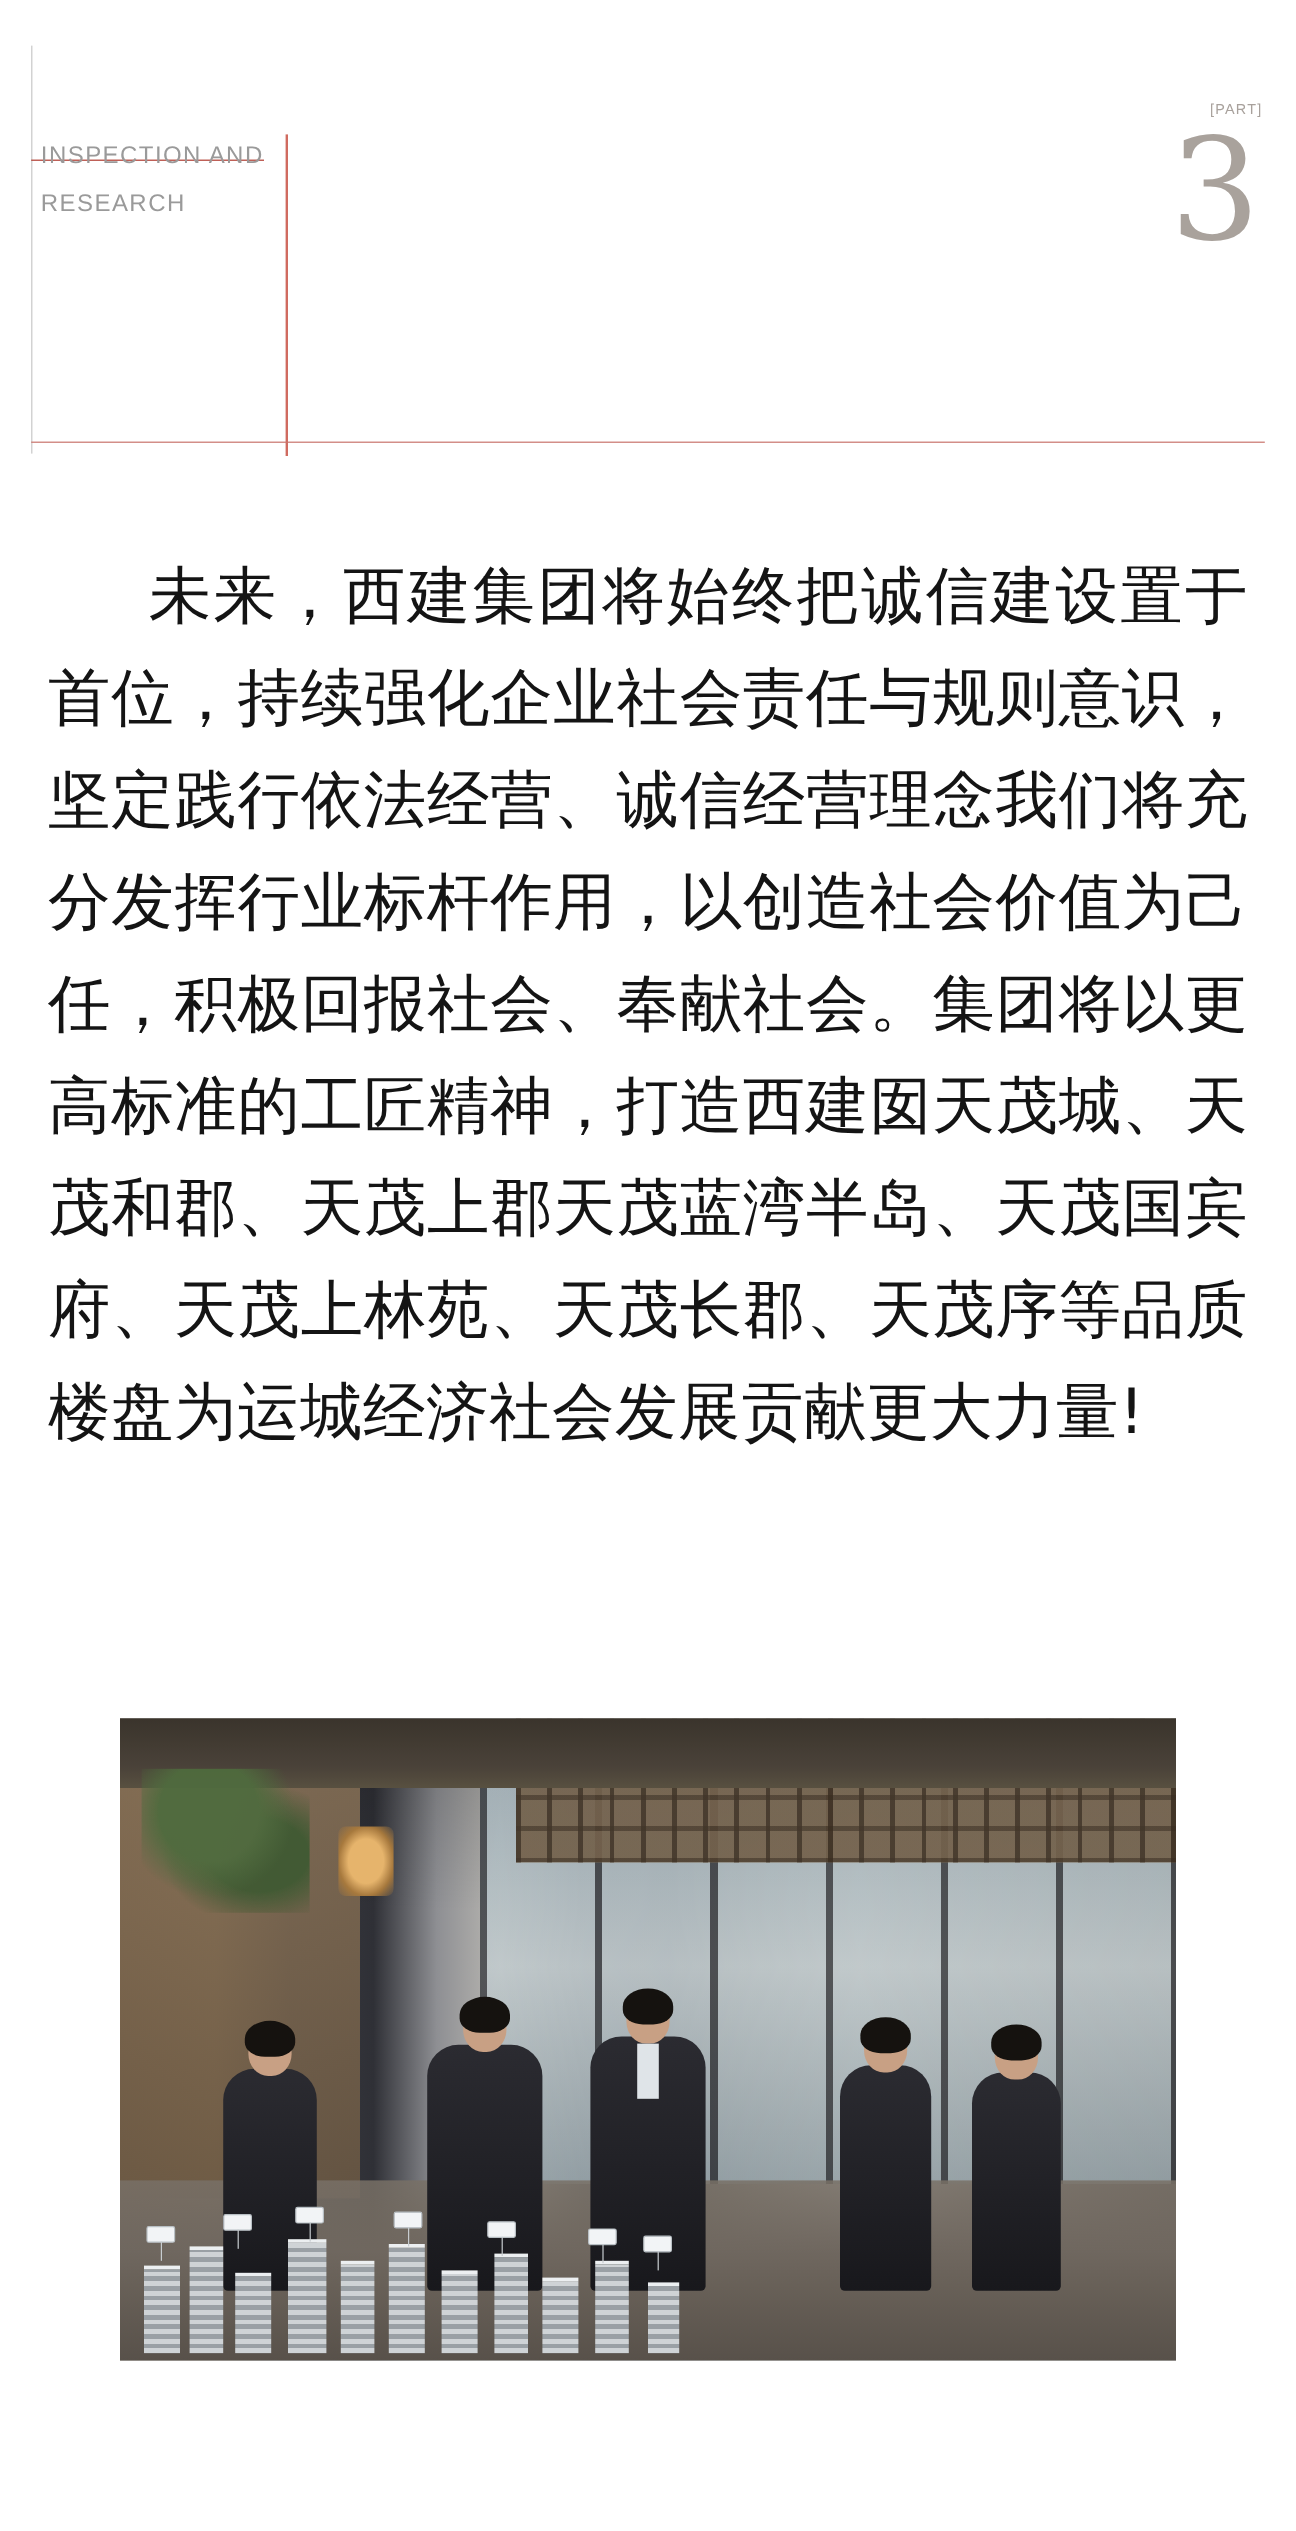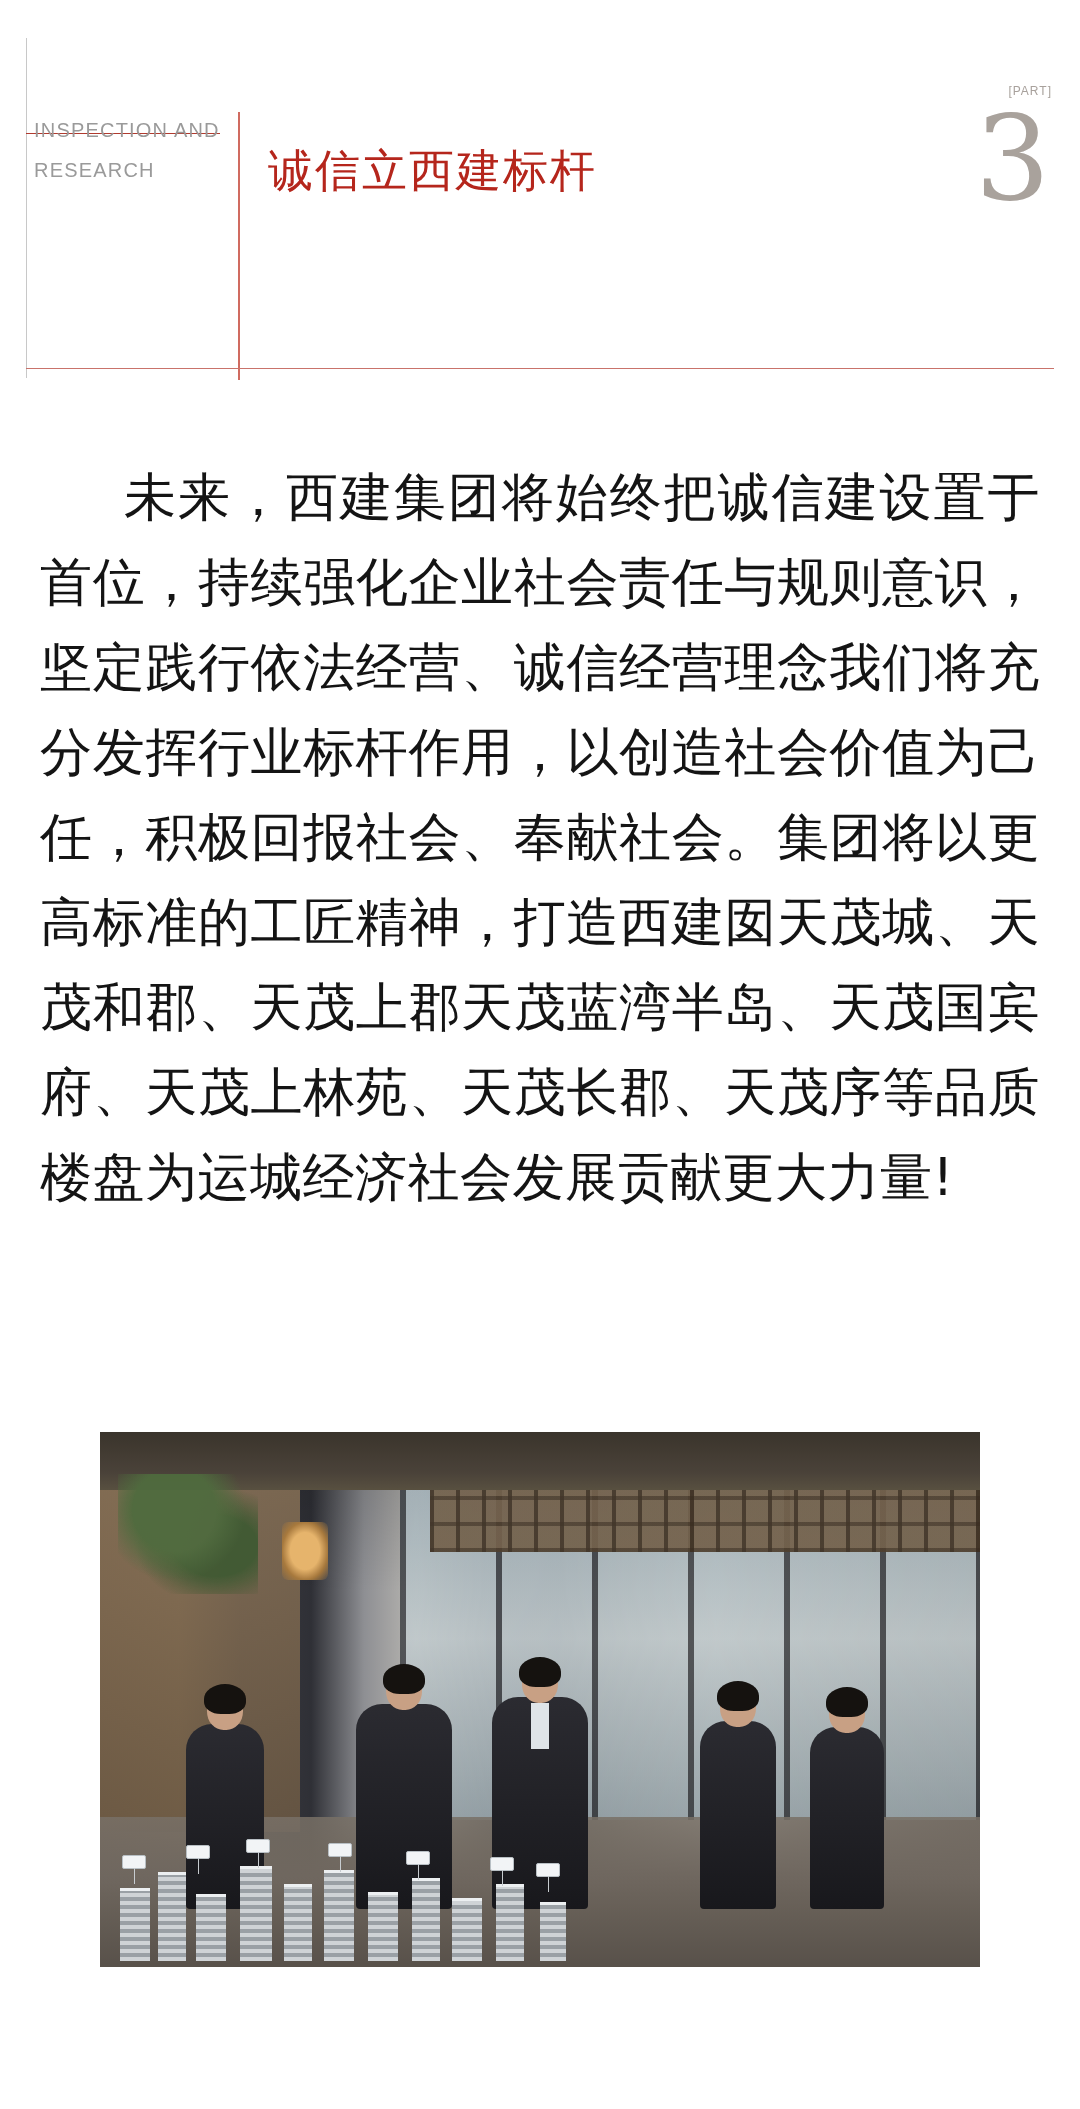--- a/index.html
+++ b/index.html
@@ -274,21 +274,20 @@
 <div class="header">
 
   <div class="rule-left-vert"></div>
   <div class="rule-mid-vert"></div>
   <div class="rule-eyebrow"></div>
   <div class="rule-bottom"></div>
 
   <div class="eyebrow">INSPECTION AND RESEARCH</div>
 
   <div class="title-wrap">
-    <div class="title-line1">诚信立西建标杆</div>
   </div>
 
   <div class="part-label">[PART]</div>
   <div class="part-number">3</div>
 </div>
 
 <div class="body-text">未来，西建集团将始终把诚信建设置于首位，持续强化企业社会责任与规则意识，坚定践行依法经营、诚信经营理念我们将充分发挥行业标杆作用，以创造社会价值为己任，积极回报社会、奉献社会。集团将以更高标准的工匠精神，打造西建囡天茂城、天茂和郡、天茂上郡天茂蓝湾半岛、天茂国宾府、天茂上林苑、天茂长郡、天茂序等品质楼盘为运城经济社会发展贡献更大力量!</div>
 
 <div class="photo-frame">
   <div class="photo">

